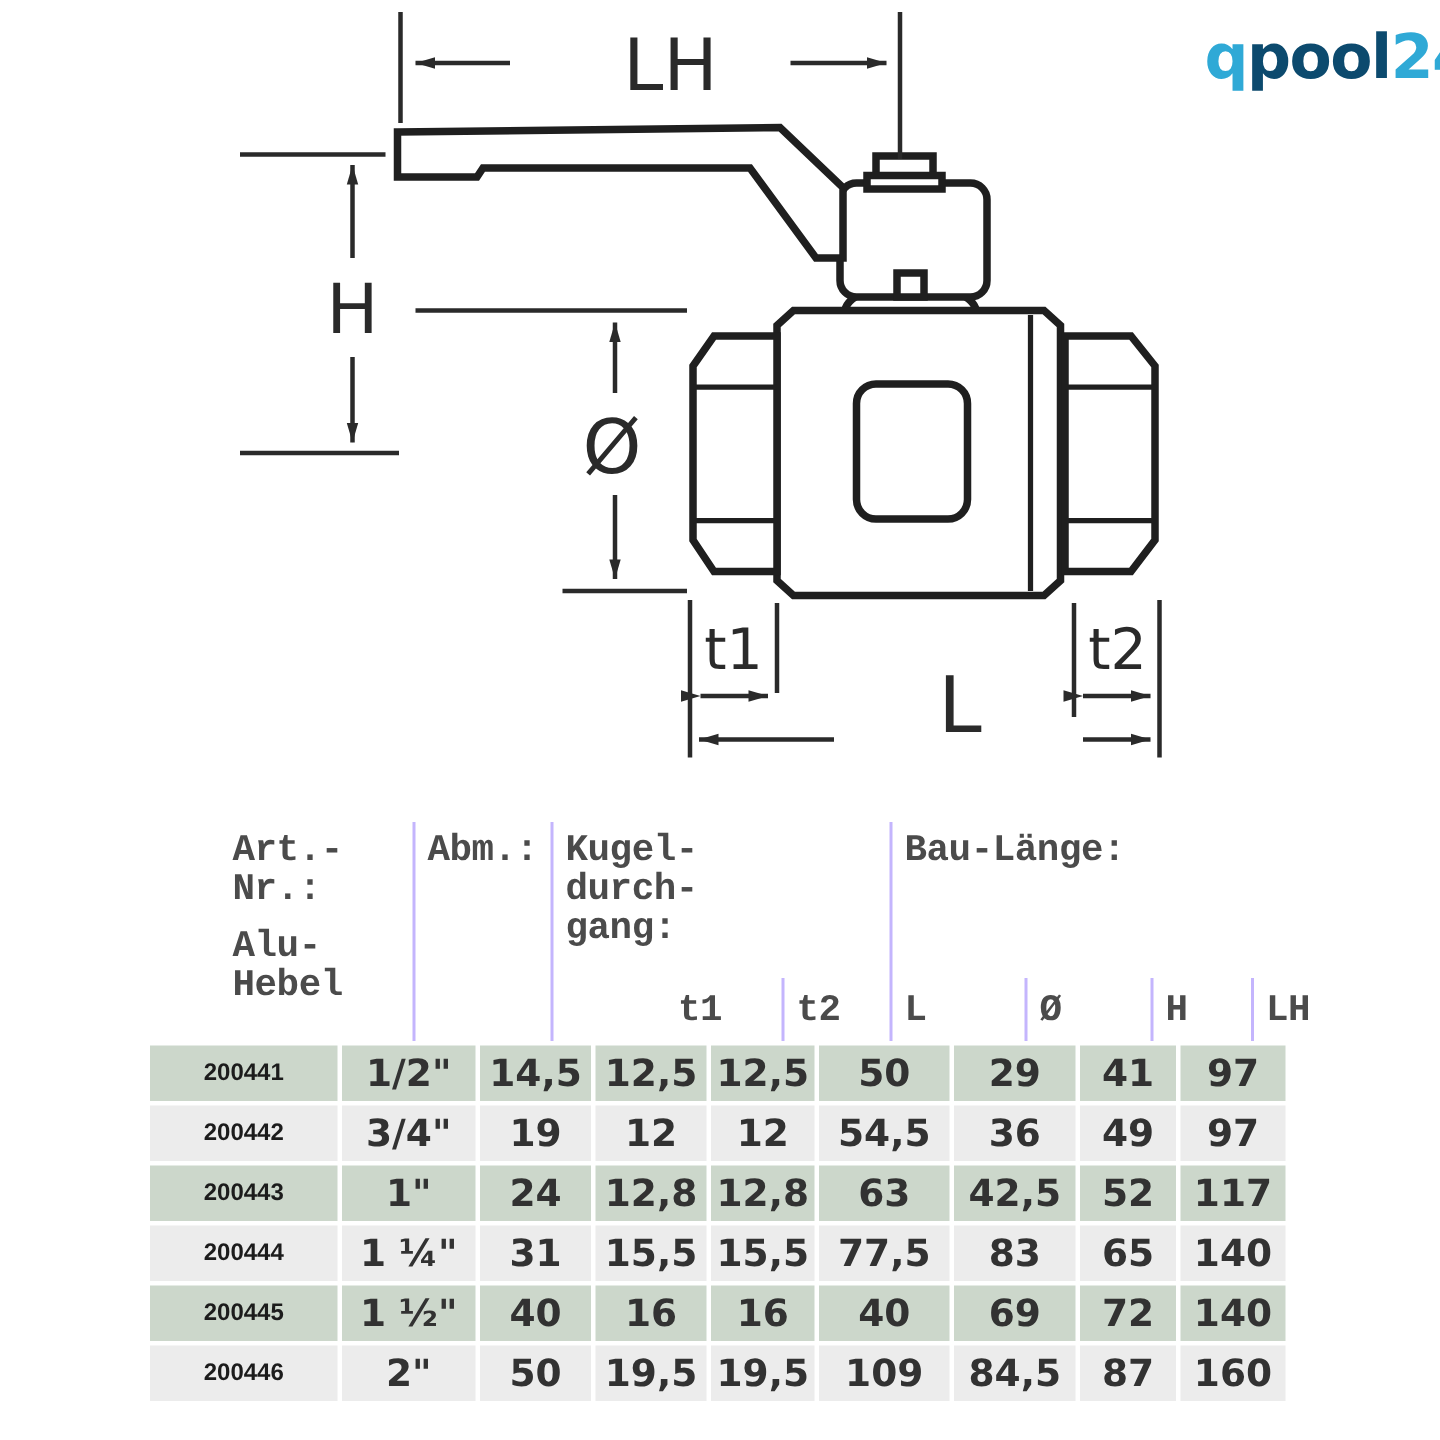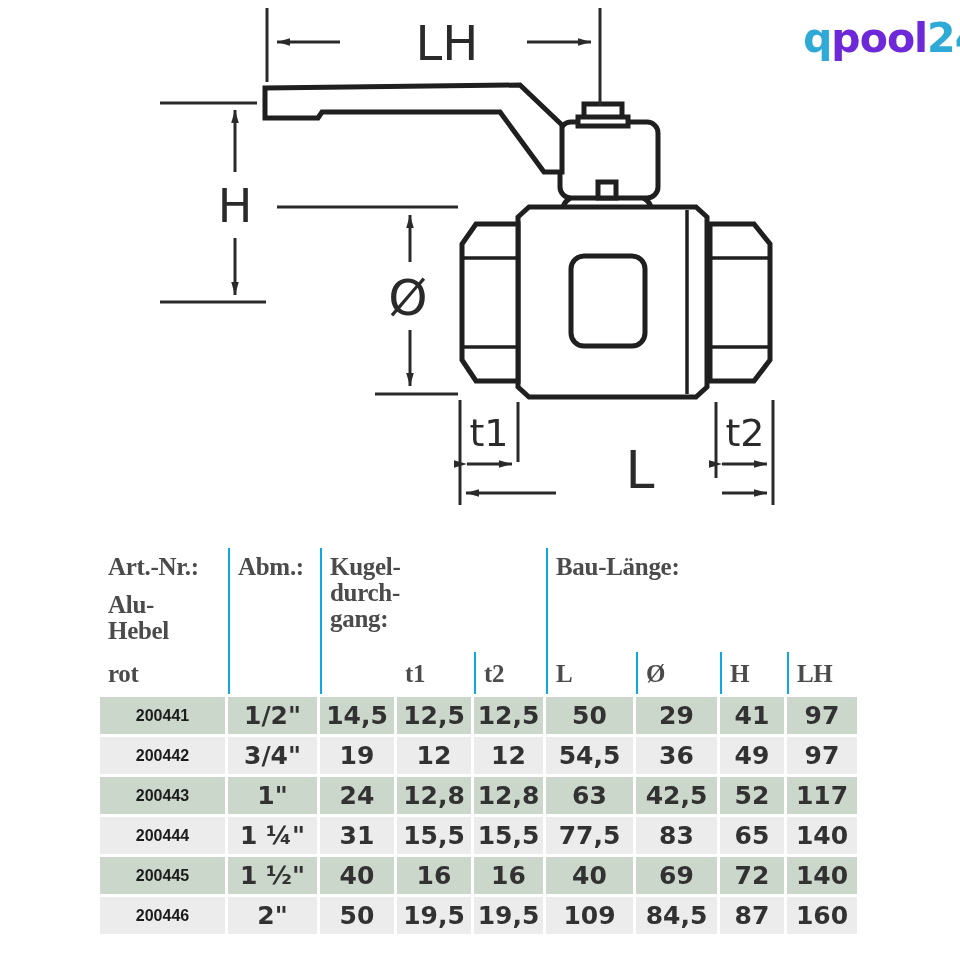--- a/index.html
+++ b/index.html
@@ -3,36 +3,36 @@
 <meta charset="utf-8">
 <style>
   html,body{margin:0;padding:0;background:#ffffff;width:960px;height:960px;overflow:hidden;
     font-family:"DejaVu Sans","Liberation Sans",sans-serif;}
   .stage{position:relative;width:960px;height:744px;background:#fff;}
 
   
   .logo{position:absolute;left:803px;top:18px;font-size:41px;font-weight:bold;
     letter-spacing:-1px;line-height:1;}
   .logo .cyan{color:#2fa9d6;}
-  .logo .magenta{color:#6d28d9;}
+  .logo .magenta{color:#0c4a6e;}
 
   
   .diagram{position:absolute;left:0;top:0;}
   .outline{fill:#ffffff;stroke:#1f1f1f;stroke-width:5;stroke-linejoin:miter;}
   .thin{fill:none;stroke:#1f1f1f;stroke-width:3.5;}
   .dim{stroke:#2a2a2a;stroke-width:3;fill:none;}
   .dimtxt{fill:#2a2a2a;font-weight:500;}
 
   
   .tbl{position:absolute;left:100px;top:548px;width:760px;color:#4b4b4b;}
   .hdr{display:grid;grid-template-columns:125px 89px 74px 74px 69px 87px 81px 64px 70px;
     grid-template-rows:104px 42px;column-gap:3px;}
   .hcell{font-weight:bold;font-size:25px;line-height:26px;padding:6px 2px 0 8px;
-    font-family:Liberation Serif, serif;letter-spacing:-0.3px;}
-  .bl{border-left:2px solid #0ea5e9;}
+    font-family:Liberation Mono, monospace;letter-spacing:-0.3px;margin-left:47px;}
+  .bl{border-left:2px solid #c4b5fd;}
   .sub{display:flex;align-items:flex-end;padding-bottom:7px;font-size:25px;font-weight:bold;
     padding-top:0;}
   .artcell{display:flex;flex-direction:column;grid-row:1/3;}
   .artcell .bottom{margin-top:auto;padding-bottom:7px;}
   .rows{margin-top:3px;}
   .trow{display:grid;grid-template-columns:125px 89px 74px 74px 69px 87px 81px 64px 70px;
     column-gap:3px;margin-bottom:3px;height:37px;}
   .cell{display:flex;align-items:center;justify-content:center;
     font-size:25px;font-weight:bold;color:#323232;}
   .trow:nth-child(odd) .cell{background:#ccd7cb;}
@@ -126,21 +126,20 @@
 
   <div class="logo"><span class="cyan">q</span><span class="magenta">pool</span><span class="cyan">24</span></div>
 
   <div class="tbl">
 
     <div class="hdr">
       <div class="hcell artcell">
         <div>Art.-Nr.:</div>
         <div style="margin-top:12px">Alu-</div>
         <div>Hebel</div>
-        <div class="bottom">rot</div>
       </div>
       <div class="hcell bl" style="grid-row:1/3">Abm.:</div>
       <div class="hcell bl" style="grid-row:1/3">
         <div>Kugel-</div>
         <div>durch-</div>
         <div>gang:</div>
       </div>
       <div class="hcell bl" style="grid-column:6/10">Bau-Länge:</div>
 
       <div class="hcell sub" style="grid-column:4;grid-row:2">t1</div>

